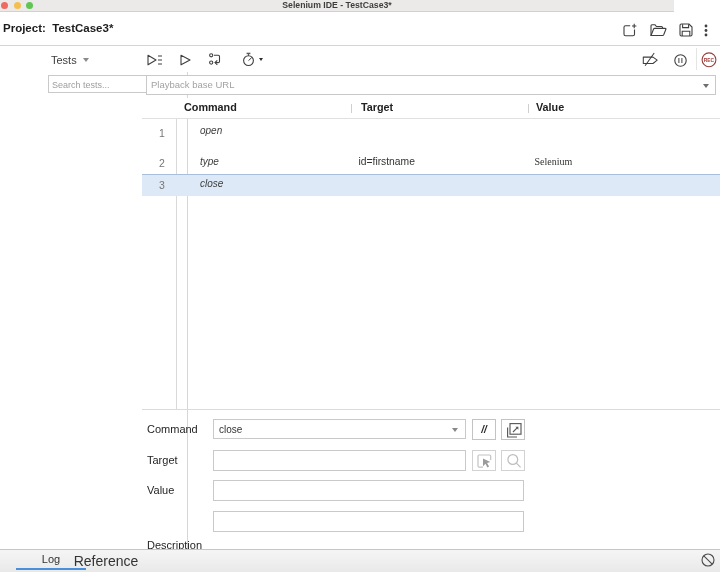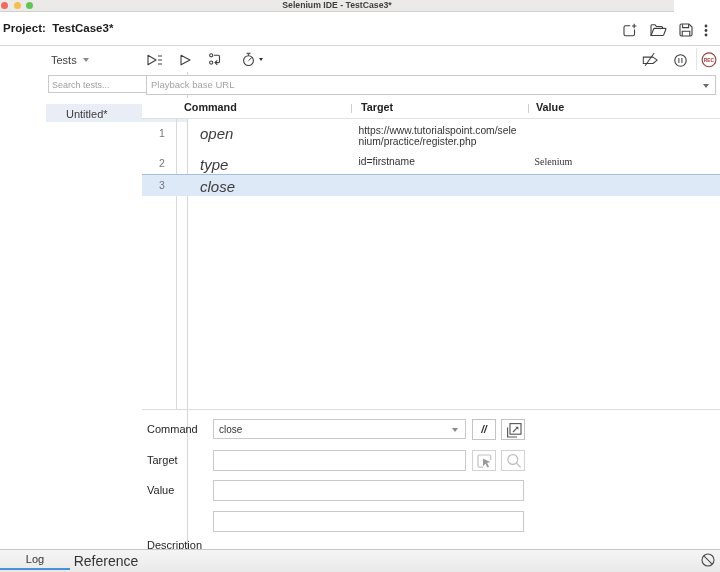--- a/index.html
+++ b/index.html
@@ -37,38 +37,38 @@
   #purl span { position:absolute; left:4px; top:3px; font-size:9.5px; color:#a2a2a2; }
   #purl .caret { position:absolute; right:6.5px; top:8px; width:0; height:0; border-left:3.5px solid transparent; border-right:3.5px solid transparent; border-top:4px solid #6e6e6e; }
 
   
   #thead { left:142px; top:98px; width:578px; height:21px; border-bottom:1px solid #e0e0e0; background:#fff; }
   .th { position:absolute; top:3px; font-size:10.8px; font-weight:bold; color:#222; }
   .thsep { position:absolute; top:6px; width:1px; height:9px; background:#cfcfcf; }
   #numline { left:176px; top:119px; width:1px; height:290px; background:#d9d9d9; }
   .row { position:absolute; left:142px; width:578px; }
   .rnum { position:absolute; left:6px; width:28px; text-align:center; font-size:10.5px; color:#767676; }
-  .rcmd { position:absolute; left:58px; font-size:15px; font-style:italic; color:#3d3d3d; }
+  .rcmd { position:absolute; left:58px; font-size:10px; font-style:italic; color:#3d3d3d; }
   .rtgt { position:absolute; left:216.5px; font-size:10.3px; color:#333; white-space:nowrap; line-height:11px; }
   .rval { position:absolute; left:392.5px; font-size:10px; color:#333; }
   #row3 { top:174px; height:22px; background:#dde9f6; border-top:1px solid #a7bfda; }
   #formline { left:142px; top:409px; width:578px; height:1px; background:#dbdbdb; }
 
   
   .flabel { position:absolute; left:147px; font-size:11px; color:#252525; }
   .finput { position:absolute; left:213px; border:1px solid #c9c9c9; background:#fff; height:20px; }
   .fbtn { position:absolute; width:24px; height:21px; border:1px solid #c3c3c3; background:#fff; }
   .fbtn.light { border-color:#d2d2d2; }
   #cmdtext { position:absolute; left:5px; top:4px; font-size:10px; color:#333; }
   #cmdcaret { position:absolute; right:7px; top:8px; width:0; height:0; border-left:3.5px solid transparent; border-right:3.5px solid transparent; border-top:4px solid #888; }
   #slashes { font-size:10px; font-style:italic; font-weight:bold; color:#222; text-align:center; line-height:19px; }
 
   
   #bbar { left:0; top:549px; width:720px; height:23px; background:linear-gradient(#f5f5f5,#e9e9e9); border-top:1px solid #c6c6c6; }
-  #logtab { position:absolute; left:0; top:0; width:70px; height:20px; border-bottom:2px solid #4a90d9; }
+  #logtab { position:absolute; left:16px; top:0; width:70px; height:20px; border-bottom:2px solid #4a90d9; }
   #logtab span { position:absolute; left:0; right:0; text-align:center; top:3px; font-size:11px; color:#333; }
   #reftab { position:absolute; left:70px; top:0; width:72px; height:20px; }
   #reftab span { position:absolute; left:0; right:0; text-align:center; top:3px; font-size:14px; color:#333; }
 </style>
 </head>
 <body>
 
 <div class="abs" id="titlebar">
   <div class="tl" style="left:1px; background:#ed6b60;"></div>
   <div class="tl" style="left:13.5px; background:#f5bf4f;"></div>
@@ -106,23 +106,20 @@
   <div id="tests-label">Tests</div>
   <div id="tests-caret"></div>
   <div id="plus">+</div>
   <div id="searchbox">
     <span>Search tests...</span>
     <svg style="position:absolute; right:3px; top:3px;" width="14" height="13" viewBox="0 0 14 13">
       <circle cx="5.5" cy="4.8" r="4.4" fill="none" stroke="#8d8d8d" stroke-width="1"></circle>
       <path d="M8.8 8.1 L12.6 11.9" stroke="#8d8d8d" stroke-width="1"></path>
     </svg>
   </div>
-  <div id="untitled">
-      <span>Untitled*</span>
-    </div>
 </div>
 
 <div class="abs" id="toolbar">
 
   <svg class="tbi" style="left:5px;" width="15" height="12" viewBox="0 0 15 12">
     <path d="M1 1.2 L9 6 L1 10.8 Z" fill="none" stroke="#3f3f3f" stroke-width="1.1" stroke-linejoin="round"></path>
     <path d="M11 2 L15 2 M11 6 L15 6 M11 10 L15 10" stroke="#3f3f3f" stroke-width="1.2"></path>
   </svg>
 
   <svg class="tbi" style="left:38px;" width="11" height="12" viewBox="0 0 11 12">
@@ -171,21 +168,20 @@
   <div class="thsep" style="left:209px;"></div>
   <div class="th" style="left:219px;">Target</div>
   <div class="thsep" style="left:386px;"></div>
   <div class="th" style="left:394px;">Value</div>
 </div>
 <div class="abs" id="numline"></div>
 
 <div class="row" style="top:119px; height:35px;">
   <div class="rnum" style="top:8px;">1</div>
   <div class="rcmd" style="top:6px;">open</div>
-  <div class="rtgt" style="top:6px;">https://www.tutorialspoint.com/sele<br>nium/practice/register.php</div>
 </div>
 <div class="row" style="top:154px; height:20px;">
   <div class="rnum" style="top:3px;">2</div>
   <div class="rcmd" style="top:2px;">type</div>
   <div class="rtgt" style="top:2px;">id=firstname</div>
   <div class="rval" style="top:2px;font-family:Liberation Serif, serif;">Selenium</div>
 </div>
 <div class="row" id="row3">
   <div class="rnum" style="top:4px;">3</div>
   <div class="rcmd" style="top:3px;">close</div>

